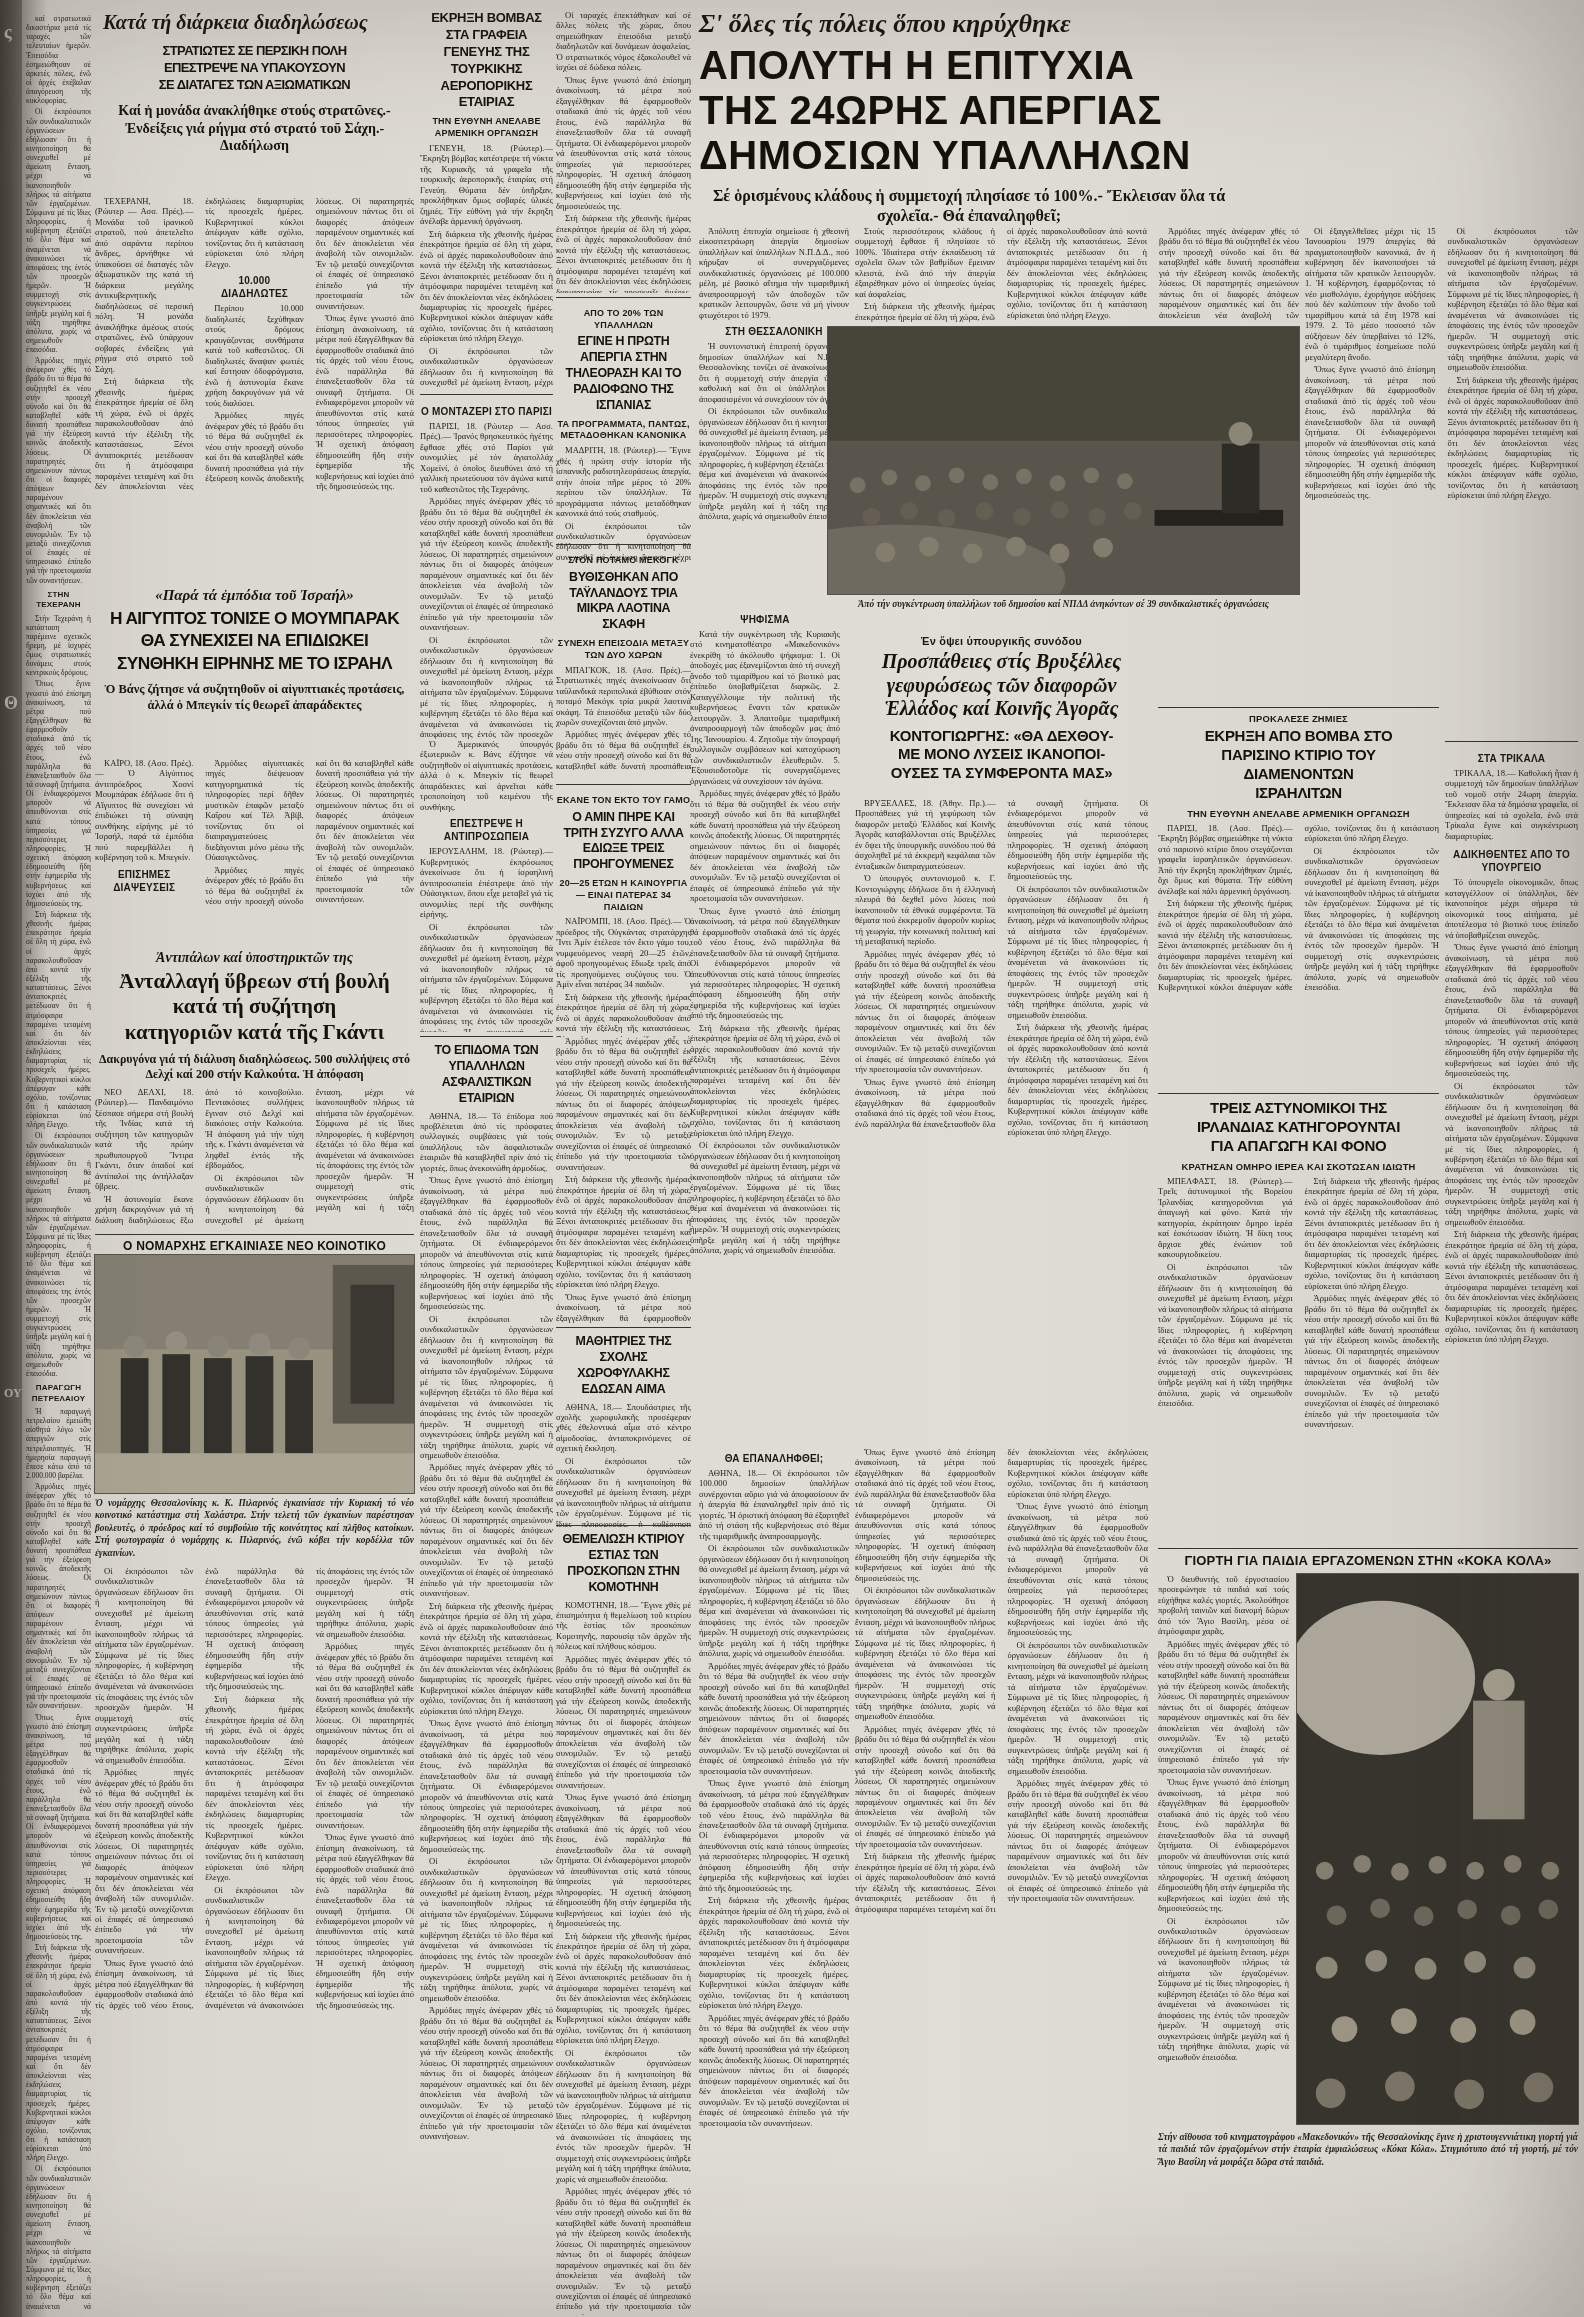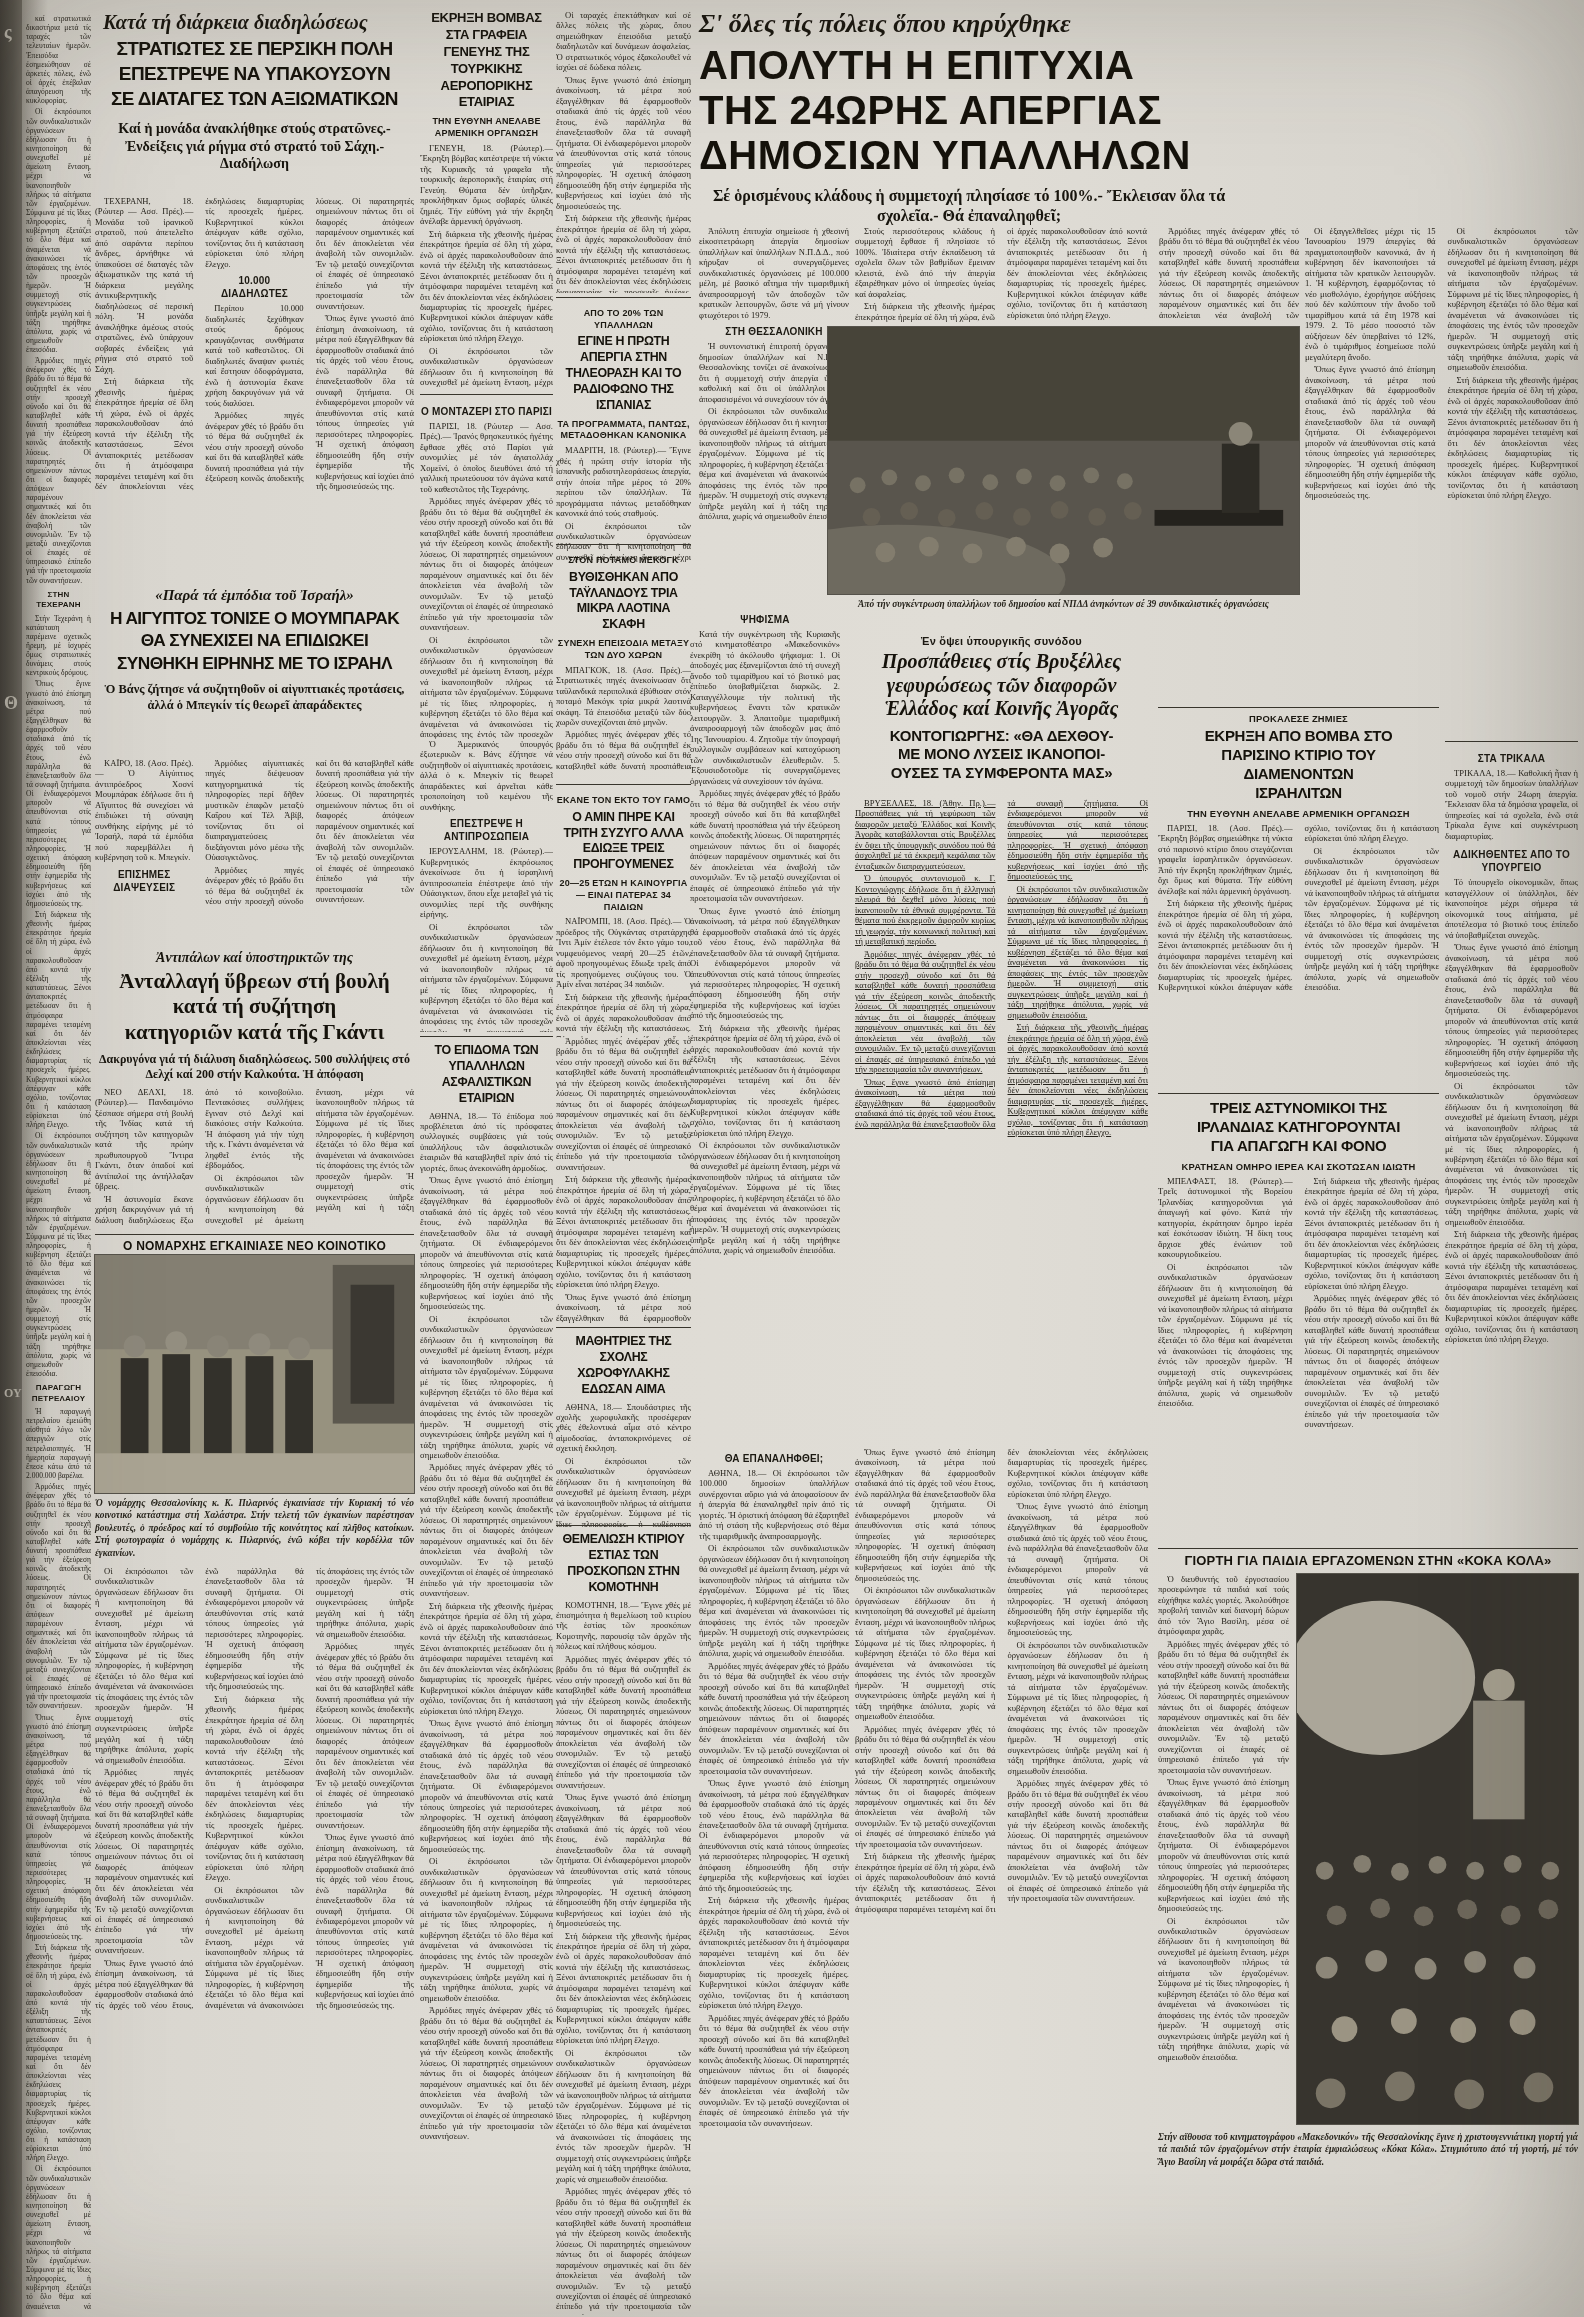--- a/index.html
+++ b/index.html
@@ -51,21 +51,21 @@
     <p>Ἡ παραγωγή πετρελαίου ἐμειώθη αἰσθητά λόγω τῶν ἀπεργιῶν στίς πετρελαιοπηγές. Ἡ ἡμερησία παραγωγή ἔπεσε κάτω ἀπό τά 2.000.000 βαρέλια.</p>
     <p>Ἁρμόδιες πηγές ἀνέφεραν χθές τό βράδυ ὅτι τό θέμα θά συζητηθεῖ ἐκ νέου στήν προσεχῆ σύνοδο καί ὅτι θά καταβληθεῖ κάθε δυνατή προσπάθεια γιά τήν ἐξεύρεση κοινῶς ἀποδεκτῆς λύσεως. Οἱ παρατηρητές σημειώνουν πάντως ὅτι οἱ διαφορές ἀπόψεων παραμένουν σημαντικές καί ὅτι δέν ἀποκλείεται νέα ἀναβολή τῶν συνομιλιῶν. Ἐν τῷ μεταξύ συνεχίζονται οἱ ἐπαφές σέ ὑπηρεσιακό ἐπίπεδο γιά τήν προετοιμασία τῶν συναντήσεων.</p>
     <p>Ὅπως ἔγινε γνωστό ἀπό ἐπίσημη ἀνακοίνωση, τά μέτρα πού ἐξαγγέλθηκαν θά ἐφαρμοσθοῦν σταδιακά ἀπό τίς ἀρχές τοῦ νέου ἔτους, ἐνῶ παράλληλα θά ἐπανεξετασθοῦν ὅλα τά συναφῆ ζητήματα. Οἱ ἐνδιαφερόμενοι μποροῦν νά ἀπευθύνονται στίς κατά τόπους ὑπηρεσίες γιά περισσότερες πληροφορίες. Ἡ σχετική ἀπόφαση ἐδημοσιεύθη ἤδη στήν ἐφημερίδα τῆς κυβερνήσεως καί ἰσχύει ἀπό τῆς δημοσιεύσεώς της.</p>
     <p>Στή διάρκεια τῆς χθεσινῆς ἡμέρας ἐπεκράτησε ἠρεμία σέ ὅλη τή χώρα, ἐνῶ οἱ ἀρχές παρακολουθοῦσαν ἀπό κοντά τήν ἐξέλιξη τῆς καταστάσεως. Ξένοι ἀνταποκριτές μετέδωσαν ὅτι ἡ ἀτμόσφαιρα παραμένει τεταμένη καί ὅτι δέν ἀποκλείονται νέες ἐκδηλώσεις διαμαρτυρίας τίς προσεχεῖς ἡμέρες. Κυβερνητικοί κύκλοι ἀπέφυγαν κάθε σχόλιο, τονίζοντας ὅτι ἡ κατάσταση εὑρίσκεται ὑπό πλήρη ἔλεγχο.</p>
     <p>Οἱ ἐκπρόσωποι τῶν συνδικαλιστικῶν ὀργανώσεων ἐδήλωσαν ὅτι ἡ κινητοποίηση θά συνεχισθεῖ μέ ἀμείωτη ἔνταση, μέχρι νά ἱκανοποιηθοῦν πλήρως τά αἰτήματα τῶν ἐργαζομένων. Σύμφωνα μέ τίς ἴδιες πληροφορίες, ἡ κυβέρνηση ἐξετάζει τό ὅλο θέμα καί ἀναμένεται νά ἀνακοινώσει τίς ἀποφάσεις της ἐντός τῶν προσεχῶν ἡμερῶν. Ἡ συμμετοχή στίς συγκεντρώσεις ὑπῆρξε μεγάλη καί ἡ τάξη τηρήθηκε ἀπόλυτα, χωρίς νά σημειωθοῦν ἐπεισόδια.</p>
 
   </div>
 
   <div class="abs" style="left:95px;top:10px;width:319px;">
     <div class="kick" style="margin-left:8px">Κατά τή διάρκεια διαδηλώσεως</div>
-    <div class="hl-sans" style="font-size:19px;line-height:1.32;letter-spacing:-0.6px;margin-top:2px">
+    <div class="hl-sans" style="font-size:13px;line-height:1.32;letter-spacing:-0.6px;margin-top:8px">
       <div>ΣΤΡΑΤΙΩΤΕΣ ΣΕ ΠΕΡΣΙΚΗ ΠΟΛΗ</div>
       <div>ΕΠΕΣΤΡΕΨΕ ΝΑ ΥΠΑΚΟΥΣΟΥΝ</div>
       <div>ΣΕ ΔΙΑΤΑΓΕΣ ΤΩΝ ΑΞΙΩΜΑΤΙΚΩΝ</div>
     </div>
     <div class="subh" style="margin-top:9px">Καί ἡ μονάδα ἀνακλήθηκε στούς στρατῶνες.- Ἐνδείξεις γιά ρήγμα στό στρατό τοῦ Σάχη.- Διαδήλωση</div>
   </div>
   <div class="abs txt cols3" style="left:95px;top:196px;width:319px;height:384px;">
     <p>ΤΕΧΕΡΑΝΗ, 18. (Ρώυτερ — Ασσ. Πρές).— Μονάδα τοῦ ἰρανικοῦ στρατοῦ, πού ἀπετελεῖτο ἀπό σαράντα περίπου ἄνδρες, ἀρνήθηκε νά ὑπακούσει σέ διαταγές τῶν ἀξιωματικῶν της κατά τή διάρκεια μεγάλης ἀντικυβερνητικῆς διαδηλώσεως σέ περσική πόλη. Ἡ μονάδα ἀνακλήθηκε ἀμέσως στούς στρατῶνες, ἐνῶ ὑπάρχουν σοβαρές ἐνδείξεις γιά ρήγμα στό στρατό τοῦ Σάχη.</p>
     <p>Στή διάρκεια τῆς χθεσινῆς ἡμέρας ἐπεκράτησε ἠρεμία σέ ὅλη τή χώρα, ἐνῶ οἱ ἀρχές παρακολουθοῦσαν ἀπό κοντά τήν ἐξέλιξη τῆς καταστάσεως. Ξένοι ἀνταποκριτές μετέδωσαν ὅτι ἡ ἀτμόσφαιρα παραμένει τεταμένη καί ὅτι δέν ἀποκλείονται νέες ἐκδηλώσεις διαμαρτυρίας τίς προσεχεῖς ἡμέρες. Κυβερνητικοί κύκλοι ἀπέφυγαν κάθε σχόλιο, τονίζοντας ὅτι ἡ κατάσταση εὑρίσκεται ὑπό πλήρη ἔλεγχο.</p>
     <div class="ch">10.000 ΔΙΑΔΗΛΩΤΕΣ</div>
@@ -334,21 +334,21 @@
       <div>Προσπάθειες στίς Βρυξέλλες</div>
       <div>γεφυρώσεως τῶν διαφορῶν</div>
       <div>Ἑλλάδος καί Κοινῆς Ἀγορᾶς</div>
     </div>
     <div class="hl-sans" style="font-size:15px;line-height:1.22;margin-top:6px;letter-spacing:-0.2px">
       <div>ΚΟΝΤΟΓΙΩΡΓΗΣ: «ΘΑ ΔΕΧΘΟΥ-</div>
       <div>ΜΕ ΜΟΝΟ ΛΥΣΕΙΣ ΙΚΑΝΟΠΟΙ-</div>
       <div>ΟΥΣΕΣ ΤΑ ΣΥΜΦΕΡΟΝΤΑ ΜΑΣ»</div>
     </div>
   </div>
-  <div class="abs txt cols2" style="left:855px;top:798px;width:293px;height:645px;text-decoration:underline;">
+  <div class="abs txt cols2" style="left:855px;top:798px;width:293px;height:645px;">
     <p>ΒΡΥΞΕΛΛΕΣ, 18. (Ἀθην. Πρ.).— Προσπάθειες γιά τή γεφύρωση τῶν διαφορῶν μεταξύ Ἑλλάδος καί Κοινῆς Ἀγορᾶς καταβάλλονται στίς Βρυξέλλες ἐν ὄψει τῆς ὑπουργικῆς συνόδου πού θά ἀσχοληθεῖ μέ τά ἐκκρεμῆ κεφάλαια τῶν ἐνταξιακῶν διαπραγματεύσεων.</p>
     <p>Ὁ ὑπουργός συντονισμοῦ κ. Γ. Κοντογιώργης ἐδήλωσε ὅτι ἡ ἑλληνική πλευρά θά δεχθεῖ μόνο λύσεις πού ἱκανοποιοῦν τά ἐθνικά συμφέροντα. Τά θέματα πού ἐκκρεμοῦν ἀφοροῦν κυρίως τή γεωργία, τήν κοινωνική πολιτική καί τή μεταβατική περίοδο.</p>
     <p>Ἁρμόδιες πηγές ἀνέφεραν χθές τό βράδυ ὅτι τό θέμα θά συζητηθεῖ ἐκ νέου στήν προσεχῆ σύνοδο καί ὅτι θά καταβληθεῖ κάθε δυνατή προσπάθεια γιά τήν ἐξεύρεση κοινῶς ἀποδεκτῆς λύσεως. Οἱ παρατηρητές σημειώνουν πάντως ὅτι οἱ διαφορές ἀπόψεων παραμένουν σημαντικές καί ὅτι δέν ἀποκλείεται νέα ἀναβολή τῶν συνομιλιῶν. Ἐν τῷ μεταξύ συνεχίζονται οἱ ἐπαφές σέ ὑπηρεσιακό ἐπίπεδο γιά τήν προετοιμασία τῶν συναντήσεων.</p>
     <p>Ὅπως ἔγινε γνωστό ἀπό ἐπίσημη ἀνακοίνωση, τά μέτρα πού ἐξαγγέλθηκαν θά ἐφαρμοσθοῦν σταδιακά ἀπό τίς ἀρχές τοῦ νέου ἔτους, ἐνῶ παράλληλα θά ἐπανεξετασθοῦν ὅλα τά συναφῆ ζητήματα. Οἱ ἐνδιαφερόμενοι μποροῦν νά ἀπευθύνονται στίς κατά τόπους ὑπηρεσίες γιά περισσότερες πληροφορίες. Ἡ σχετική ἀπόφαση ἐδημοσιεύθη ἤδη στήν ἐφημερίδα τῆς κυβερνήσεως καί ἰσχύει ἀπό τῆς δημοσιεύσεώς της.</p>
     <p>Οἱ ἐκπρόσωποι τῶν συνδικαλιστικῶν ὀργανώσεων ἐδήλωσαν ὅτι ἡ κινητοποίηση θά συνεχισθεῖ μέ ἀμείωτη ἔνταση, μέχρι νά ἱκανοποιηθοῦν πλήρως τά αἰτήματα τῶν ἐργαζομένων. Σύμφωνα μέ τίς ἴδιες πληροφορίες, ἡ κυβέρνηση ἐξετάζει τό ὅλο θέμα καί ἀναμένεται νά ἀνακοινώσει τίς ἀποφάσεις της ἐντός τῶν προσεχῶν ἡμερῶν. Ἡ συμμετοχή στίς συγκεντρώσεις ὑπῆρξε μεγάλη καί ἡ τάξη τηρήθηκε ἀπόλυτα, χωρίς νά σημειωθοῦν ἐπεισόδια.</p>
     <p>Στή διάρκεια τῆς χθεσινῆς ἡμέρας ἐπεκράτησε ἠρεμία σέ ὅλη τή χώρα, ἐνῶ οἱ ἀρχές παρακολουθοῦσαν ἀπό κοντά τήν ἐξέλιξη τῆς καταστάσεως. Ξένοι ἀνταποκριτές μετέδωσαν ὅτι ἡ ἀτμόσφαιρα παραμένει τεταμένη καί ὅτι δέν ἀποκλείονται νέες ἐκδηλώσεις διαμαρτυρίας τίς προσεχεῖς ἡμέρες. Κυβερνητικοί κύκλοι ἀπέφυγαν κάθε σχόλιο, τονίζοντας ὅτι ἡ κατάσταση εὑρίσκεται ὑπό πλήρη ἔλεγχο.</p>
   </div>
   <div class="abs txt cols2" style="left:855px;top:1447px;width:293px;height:861px;">
     <p>Ὅπως ἔγινε γνωστό ἀπό ἐπίσημη ἀνακοίνωση, τά μέτρα πού ἐξαγγέλθηκαν θά ἐφαρμοσθοῦν σταδιακά ἀπό τίς ἀρχές τοῦ νέου ἔτους, ἐνῶ παράλληλα θά ἐπανεξετασθοῦν ὅλα τά συναφῆ ζητήματα. Οἱ ἐνδιαφερόμενοι μποροῦν νά ἀπευθύνονται στίς κατά τόπους ὑπηρεσίες γιά περισσότερες πληροφορίες. Ἡ σχετική ἀπόφαση ἐδημοσιεύθη ἤδη στήν ἐφημερίδα τῆς κυβερνήσεως καί ἰσχύει ἀπό τῆς δημοσιεύσεώς της.</p>
     <p>Οἱ ἐκπρόσωποι τῶν συνδικαλιστικῶν ὀργανώσεων ἐδήλωσαν ὅτι ἡ κινητοποίηση θά συνεχισθεῖ μέ ἀμείωτη ἔνταση, μέχρι νά ἱκανοποιηθοῦν πλήρως τά αἰτήματα τῶν ἐργαζομένων. Σύμφωνα μέ τίς ἴδιες πληροφορίες, ἡ κυβέρνηση ἐξετάζει τό ὅλο θέμα καί ἀναμένεται νά ἀνακοινώσει τίς ἀποφάσεις της ἐντός τῶν προσεχῶν ἡμερῶν. Ἡ συμμετοχή στίς συγκεντρώσεις ὑπῆρξε μεγάλη καί ἡ τάξη τηρήθηκε ἀπόλυτα, χωρίς νά σημειωθοῦν ἐπεισόδια.</p>

